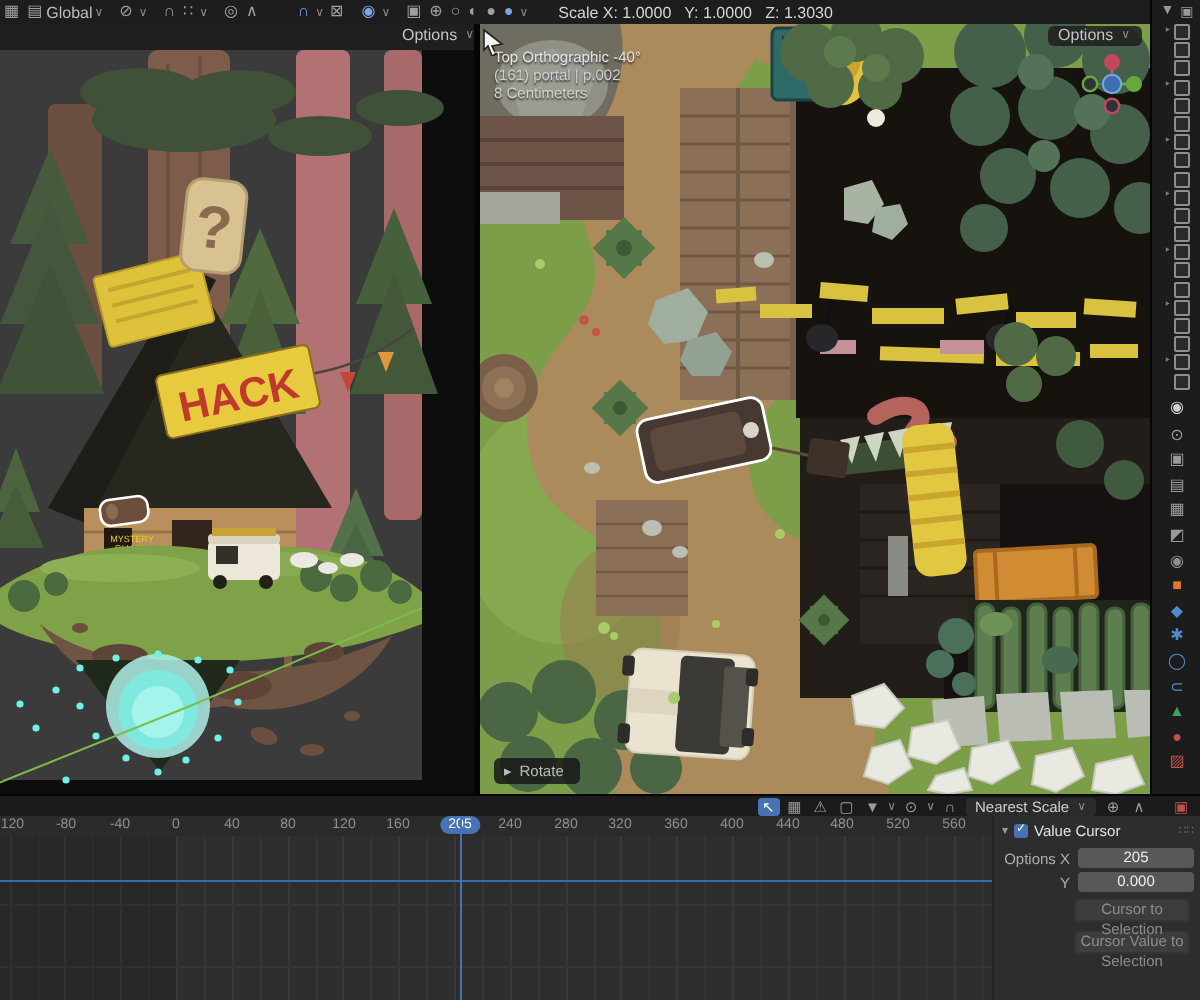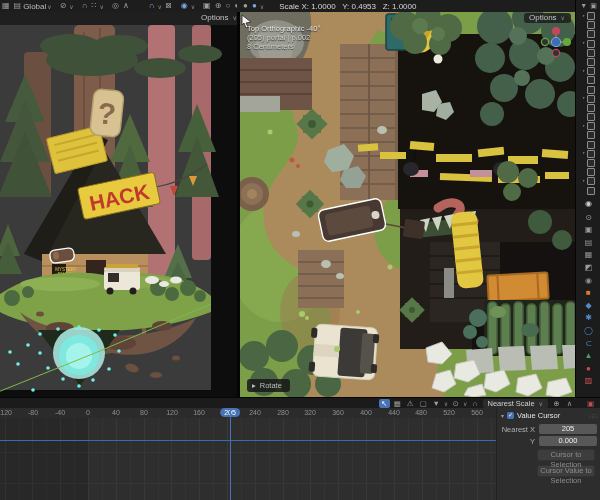--- a/index.html
+++ b/index.html
@@ -105,21 +105,21 @@
     <span class="hsep"></span>
     <span class="hicon">▣</span>
     <span class="hicon">⊕</span>
     <span id="shading-balls" style="display:flex;">
         <span class="hicon">○</span>
         <span class="hicon">◐</span>
         <span class="hicon">●</span>
         <span class="hicon" style="color: rgb(122, 166, 224);">●</span>
       </span>
     <span class="caret">∨</span>
-    <span id="transform-status">Scale X: 1.0000   Y: 0.4953   Z: 1.0000</span>
+    <span id="transform-status">Scale X: 1.0000   Y: 1.0000   Z: 1.3030</span>
   </div>
 
   <div id="vp-left" class="abs">
     <div id="vp-left-topstrip" class="abs"></div>
     <svg width="237" height="385" viewBox="0 0 237 385">
       <rect x="0" y="13" width="211" height="365" fill="#3b3b3b"></rect>
 
       <rect x="148" y="13" width="27" height="252" rx="4" fill="#b27173"></rect>
       <rect x="192" y="13" width="19" height="235" rx="4" fill="#a8696b"></rect>
       <rect x="24" y="40" width="27" height="145" rx="4" fill="#6b5042"></rect>
@@ -517,21 +517,21 @@
         <circle cx="52" cy="148" r="2.5"></circle>
           <circle cx="58" cy="154" r="2"></circle>
       </g>
     </svg>
 
     <svg id="cursor-arrow" width="12" height="14">
       <polygon points="1,1 10,8 5,9 7,13 5,14 3,9 1,11" fill="#f2f2f2" stroke="#222" stroke-width="0.8"></polygon>
     </svg>
     <div class="vp-overlay-text" style="left:7px;top:12px;">
       <div>Top Orthographic -40°</div>
-      <div class="dim">(205) portal | p.002</div>
+      <div class="dim">(161) portal | p.002</div>
       <div class="dim">8 Centimeters</div>
     </div>
     <div class="options-pill" style="right:4px;top:1px;">
       <span>Options</span>
       <span class="caret">∨</span>
     </div>
 
     <svg class="abs" style="right:3px;top:14px;" width="32" height="32">
       <line x1="16" y1="16" x2="16" y2="5" stroke="#b85c6e" stroke-width="1.5"></line>
       <line x1="16" y1="16" x2="27" y2="16" stroke="#6fa74e" stroke-width="1.5"></line>
@@ -755,21 +755,21 @@
   <div id="playhead-line" class="abs" style="left: 229.5px;"></div>
 
   <div id="ge-panel" class="abs">
     <div id="panel-title-row">
       <span style="color:#9a9a9a;font-size:6px;">▾</span>
       <span class="chk">✓</span>
       <span>Value Cursor</span>
       <span class="grip">∷∷</span>
     </div>
     <div class="fieldrow">
-      <span class="lbl">Nearest X</span>
+      <span class="lbl">Options X</span>
       <span class="val">205</span>
     </div>
     <div class="fieldrow">
       <span class="lbl">Y</span>
       <span class="val">0.000</span>
     </div>
     <div class="panel-btn">Cursor to Selection</div>
     <div class="panel-btn second">Cursor Value to Selection</div>
   </div>
 </div>

